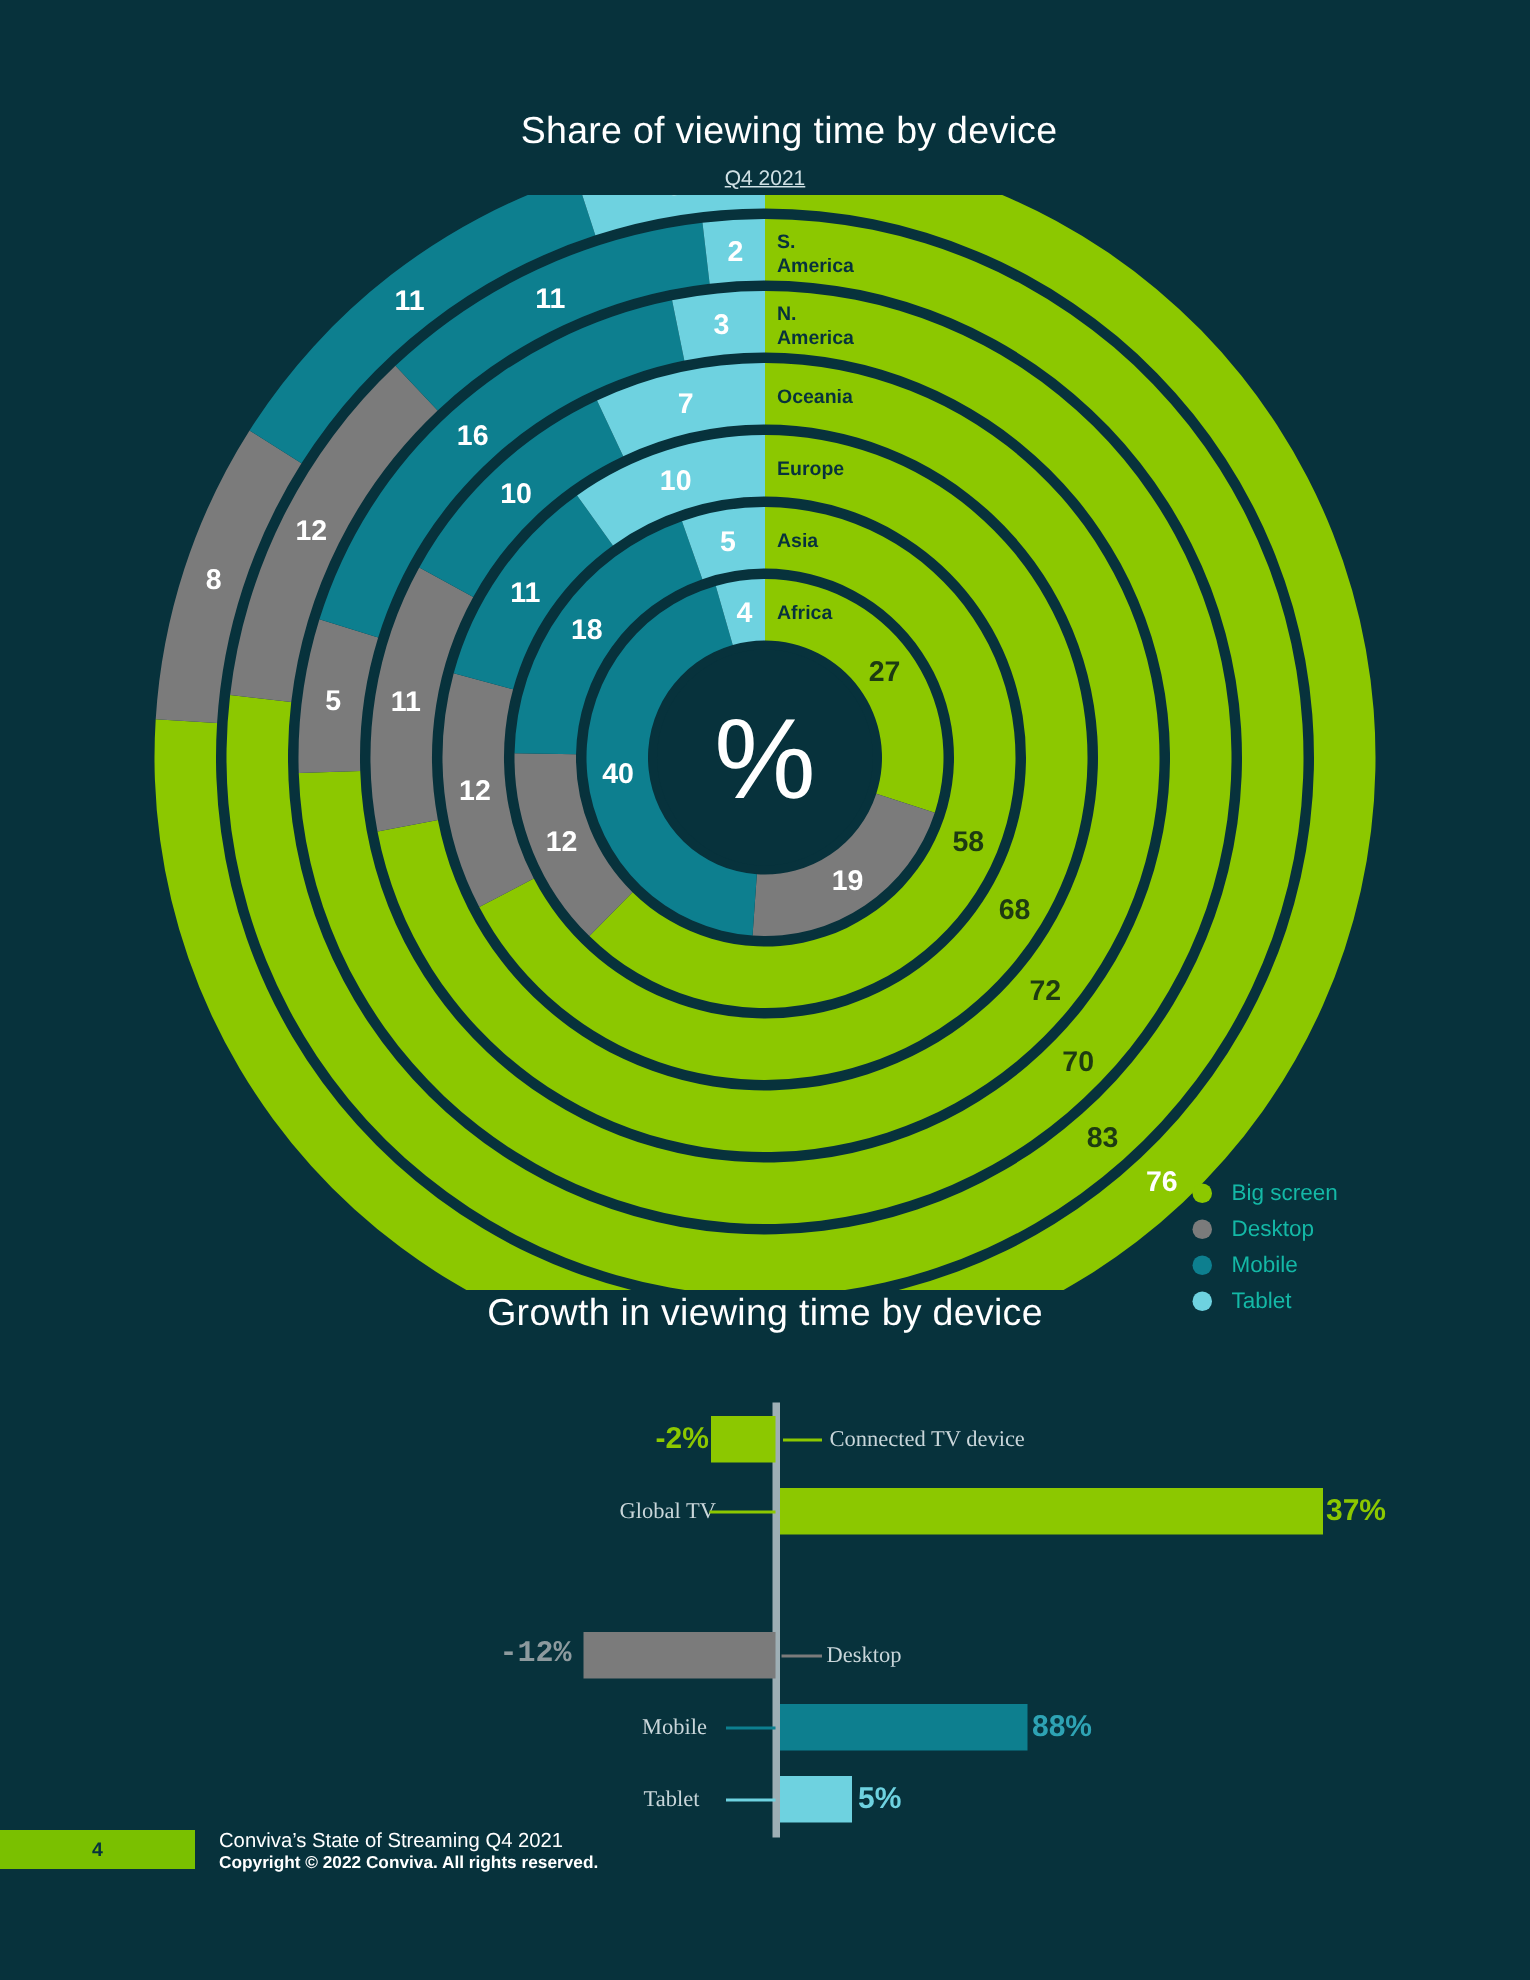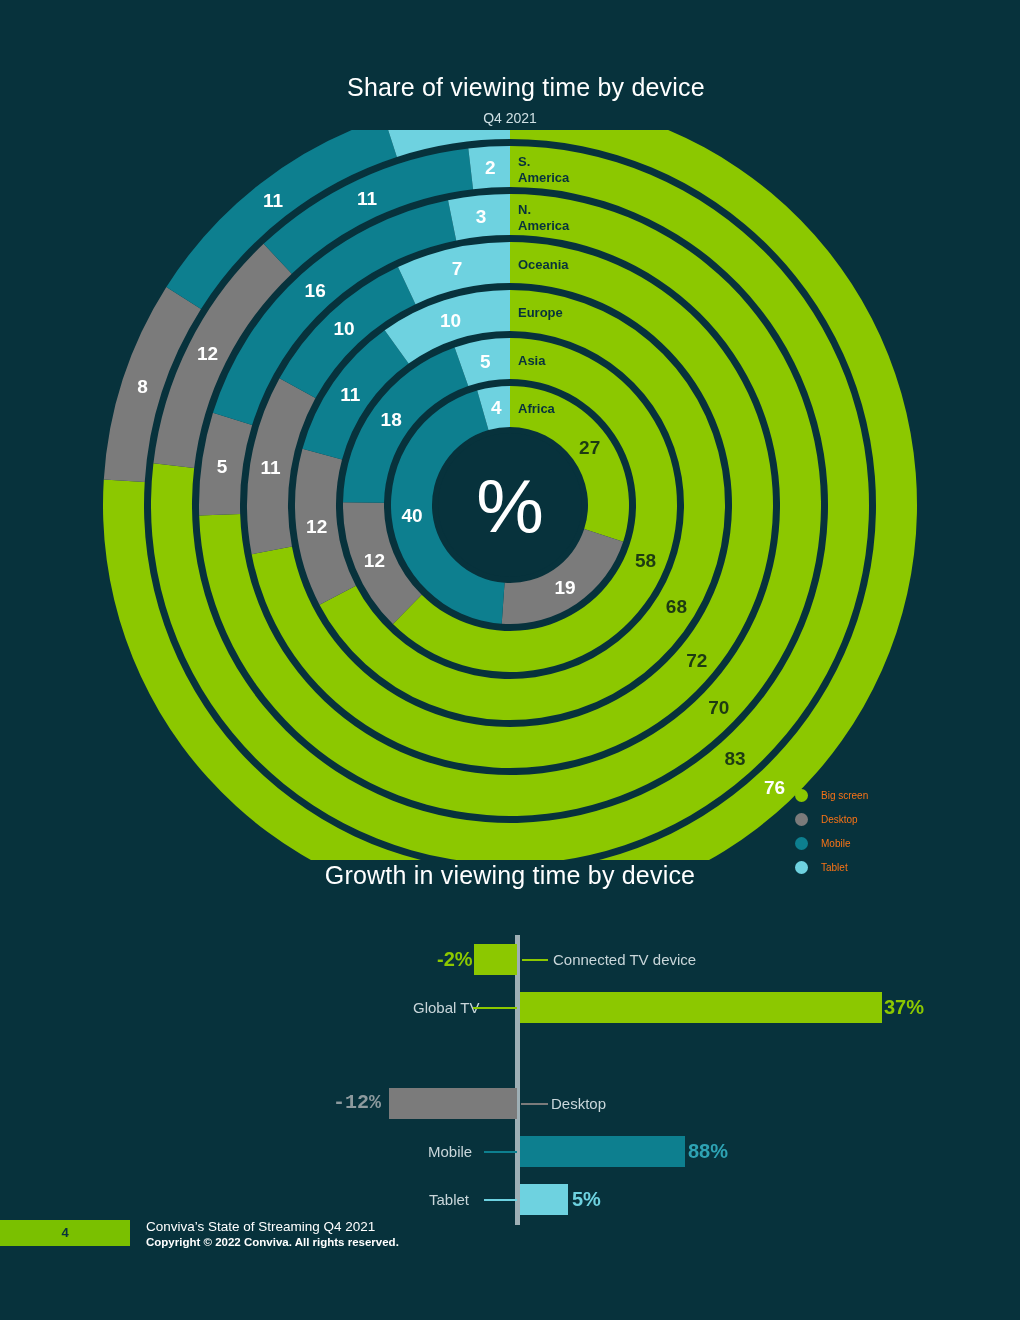--- a/index.html
+++ b/index.html
@@ -17,55 +17,55 @@
   
   .title{
     position:absolute;width:100%;text-align:center;
     font-size:25px;font-weight:400;letter-spacing:.2px;color:#ffffff;
   }
   .subtitle{
     position:absolute;width:100%;text-align:center;
     font-size:14px;font-weight:400;color:#cfe0e4;
   }
   #radial-title{top:73px;padding-left:16px;}
-  #radial-subtitle{top:110px;}
+  #radial-subtitle{top:110px;text-decoration:underline;}
   #growth-title{top:861px;}
   #growth-subtitle{top:901px;}
 
   
   #radial-wrap{position:absolute;left:0;top:130px;width:1020px;height:730px;}
   #radial-svg{position:absolute;left:0;top:0;}
 
   .ring-label{
     font-family:"Liberation Sans", sans-serif;
     font-weight:bold;font-size:13px;fill:#07323c;
   }
   .val{
     font-family:"Liberation Sans", sans-serif;
     font-weight:bold;
   }
 
   
   #legend{position:absolute;left:795px;top:783px;}
   .legend-row{display:flex;align-items:center;height:24px;}
   .legend-dot{width:13px;height:13px;border-radius:50%;margin-right:13px;flex:none;}
-  .legend-text{font-size:10px;color:#f97316;}
+  .legend-text{font-size:15px;color:#14b8a6;}
 
   
   #growth{position:absolute;left:0;top:935px;width:1020px;height:290px;}
   #axis{
     position:absolute;left:515px;top:0;width:5px;height:290px;background:#b9c6ca;opacity:.85;
   }
   .grow-row{position:absolute;left:0;width:1020px;height:48px;}
   .bar{position:absolute;top:9px;height:31px;}
   .grow-val{
     position:absolute;top:12px;font-size:20px;font-weight:bold;line-height:24px;white-space:nowrap;
   }
   .grow-name{
-    position:absolute;top:14px;font-size:15px;color:#c9d6da;line-height:22px;white-space:nowrap;
+    position:absolute;top:14px;font-size:15px;color:#c9d6da;line-height:22px;white-space:nowrap;font-family:Liberation Serif, serif;
   }
   .leader{position:absolute;top:24px;height:2px;}
 
   
   #footer{position:absolute;left:0;top:1220px;width:1020px;height:40px;}
   #page-chip{
     position:absolute;left:0;top:0;width:130px;height:26px;background:#7ac000;
     color:#07323c;font-size:13px;font-weight:bold;text-align:center;line-height:26px;
   }
   #footer-line1{position:absolute;left:146px;top:-1px;font-size:13.5px;color:#ffffff;font-weight:400;}

